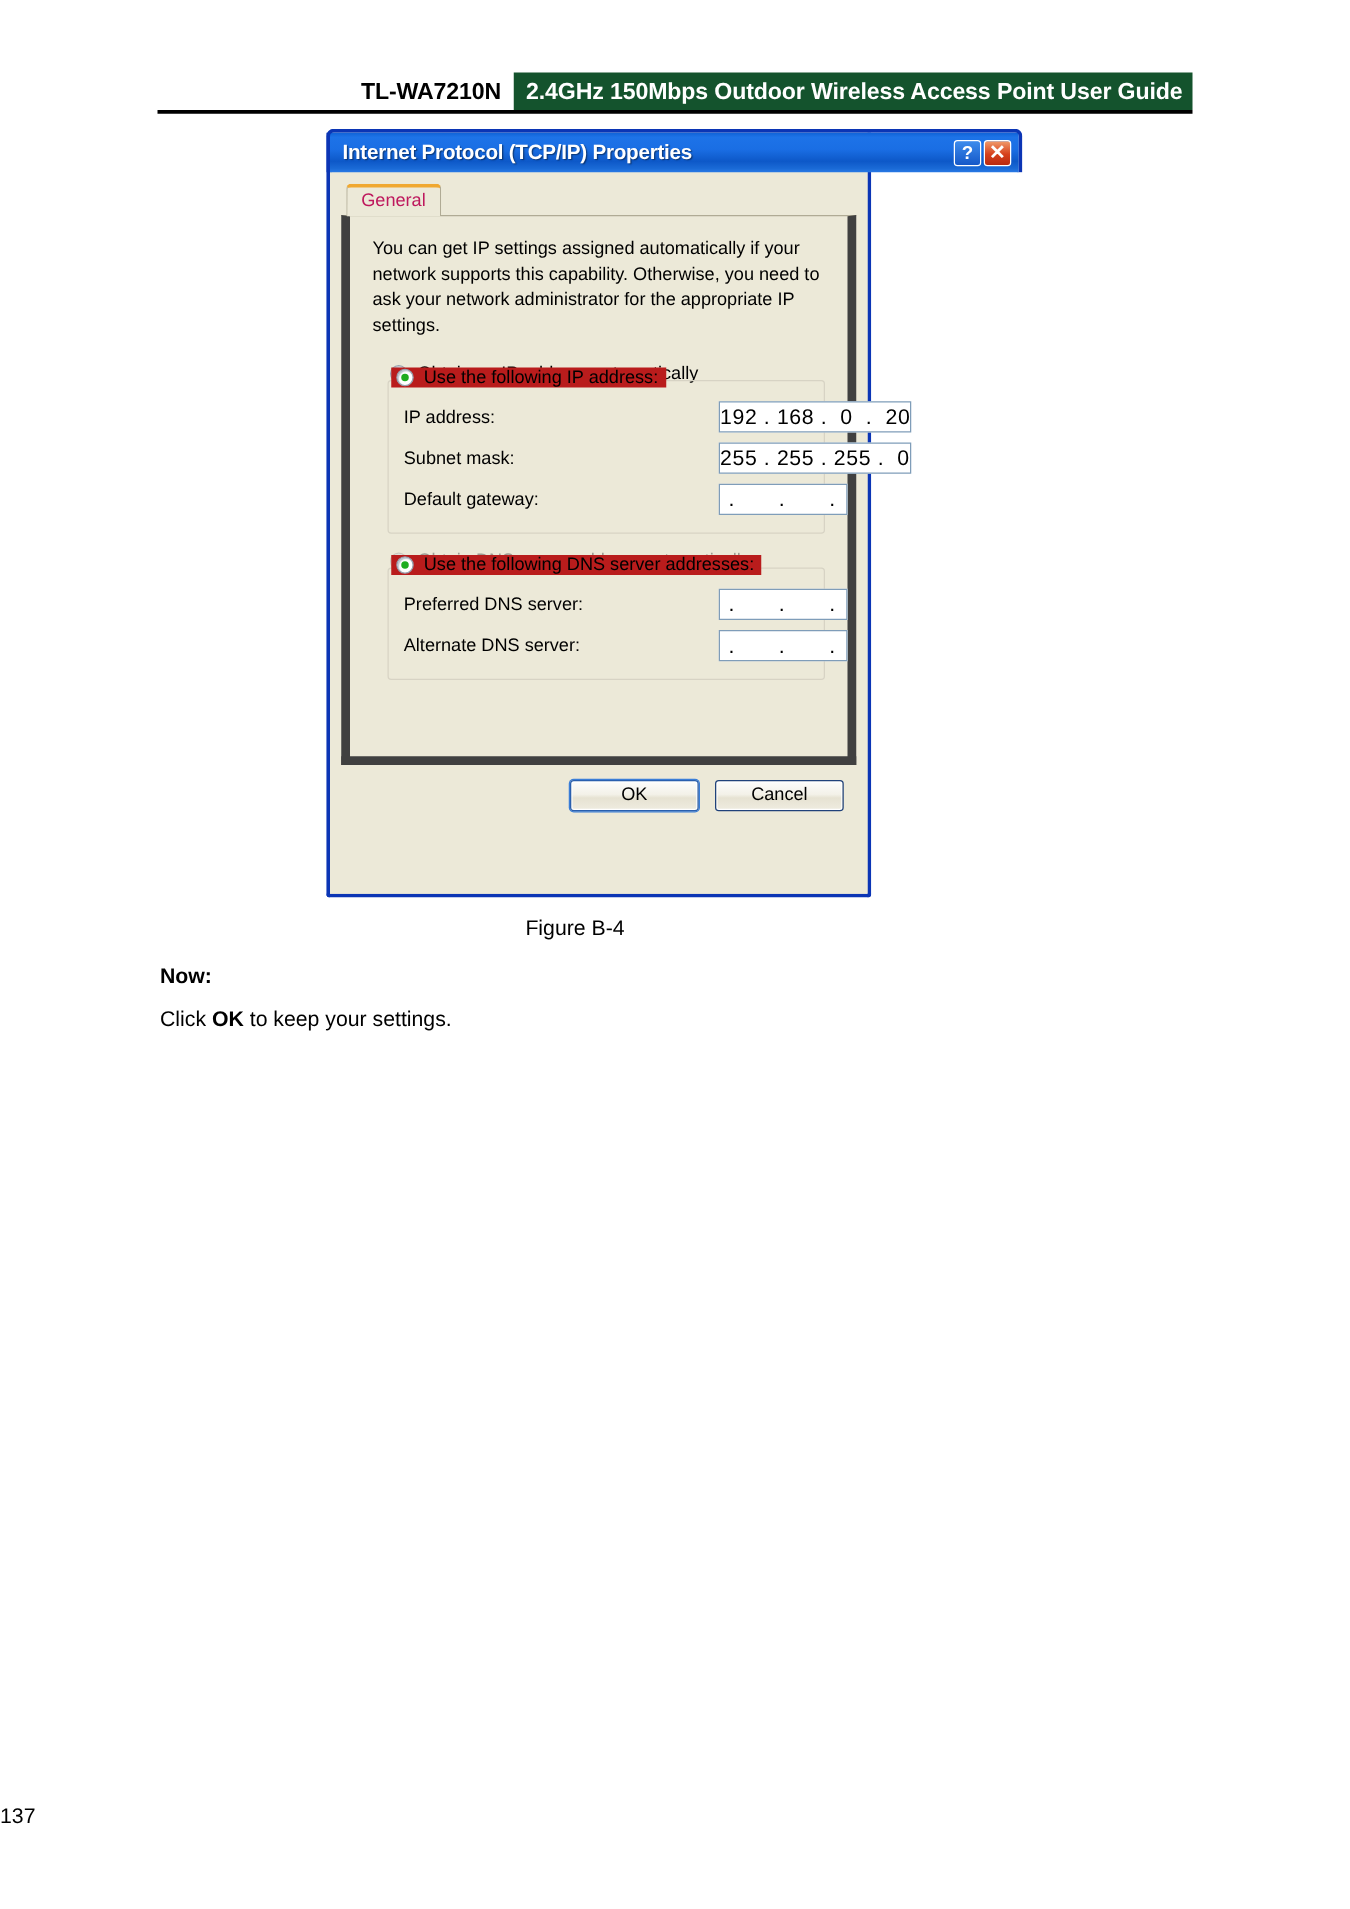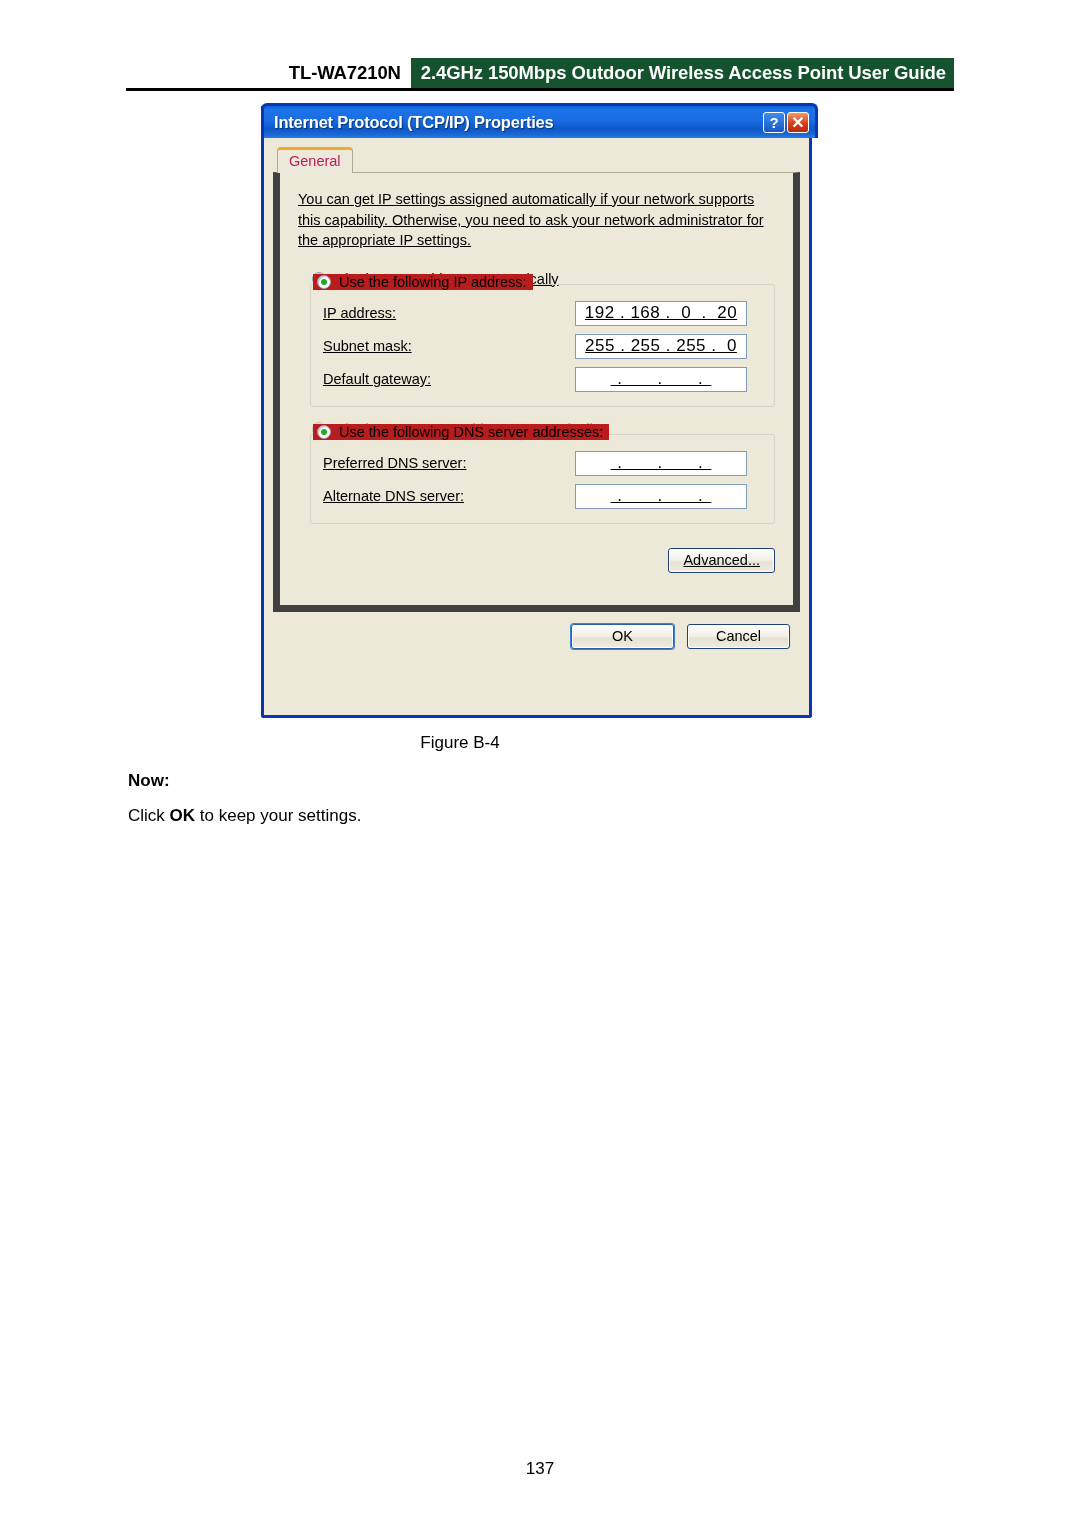--- a/index.html
+++ b/index.html
@@ -61,21 +61,21 @@
     width: 828px;
     height: 3px;
     background: #000000;
   }
 
   
   #tcpip-dialog {
     position: absolute;
     left: 261px;
     top: 106px;
-    width: 551px;
+    width: 436px;
     height: 612px;
     border: 3px solid #0b35b5;
     border-top: none;
     border-radius: 0 0 3px 3px;
     background: #ece9d8;
     box-sizing: border-box;
   }
   .titlebar {
     height: 32px;
     background: linear-gradient(to bottom,
@@ -154,21 +154,20 @@
   }
   .tabpanel {
     border: 7px solid #404040;
     border-top: 1px solid #b0ab95;
     background: #ece9d8;
     padding: 14px 16px 12px 16px;
     position: relative;
     z-index: 1;
     min-height: 440px;
     box-sizing: border-box;
-    text-decoration: underline;
   }
   .intro {
     font-size: 14.5px;
     line-height: 1.42;
     color: #000;
     margin: 2px 2px 20px 2px;
   }
 
   
   .radio-row {
@@ -308,24 +307,23 @@
     top: 806px;
     font-size: 17px;
     color: #000;
   }
   .now-text b { font-weight: bold; }
   .pagenum {
     position: absolute;
     left: 0;
     top: 1443px;
     width: 1080px;
-    text-align: center;
+    text-align: left;
     font-size: 17px;
     color: #000;
-    margin-top: 16px;
   }
 </style>
 </head>
 <body>
 
 <div id="page-header">
   <div class="hdr-row">
     <span class="hdr-model">TL-WA7210N</span>
     <span class="hdr-title">2.4GHz 150Mbps Outdoor Wireless Access Point User Guide</span>
   </div>
@@ -394,23 +392,20 @@
           <span class="field-label">Preferred DNS server:</span>
           <span class="ipbox empty"> .     .     . </span>
         </div>
 
         <div class="field-row">
           <span class="field-label">Alternate DNS server:</span>
           <span class="ipbox empty"> .     .     . </span>
         </div>
       </div>
 
-      <div class="adv-row">
-        <div class="xpbtn">Advanced...</div>
-      </div>
 
     </div>
 
     <div class="btnrow">
       <div class="xpbtn wide default">OK</div>
       <div class="xpbtn wide">Cancel</div>
     </div>
 
   </div>
 </div>

